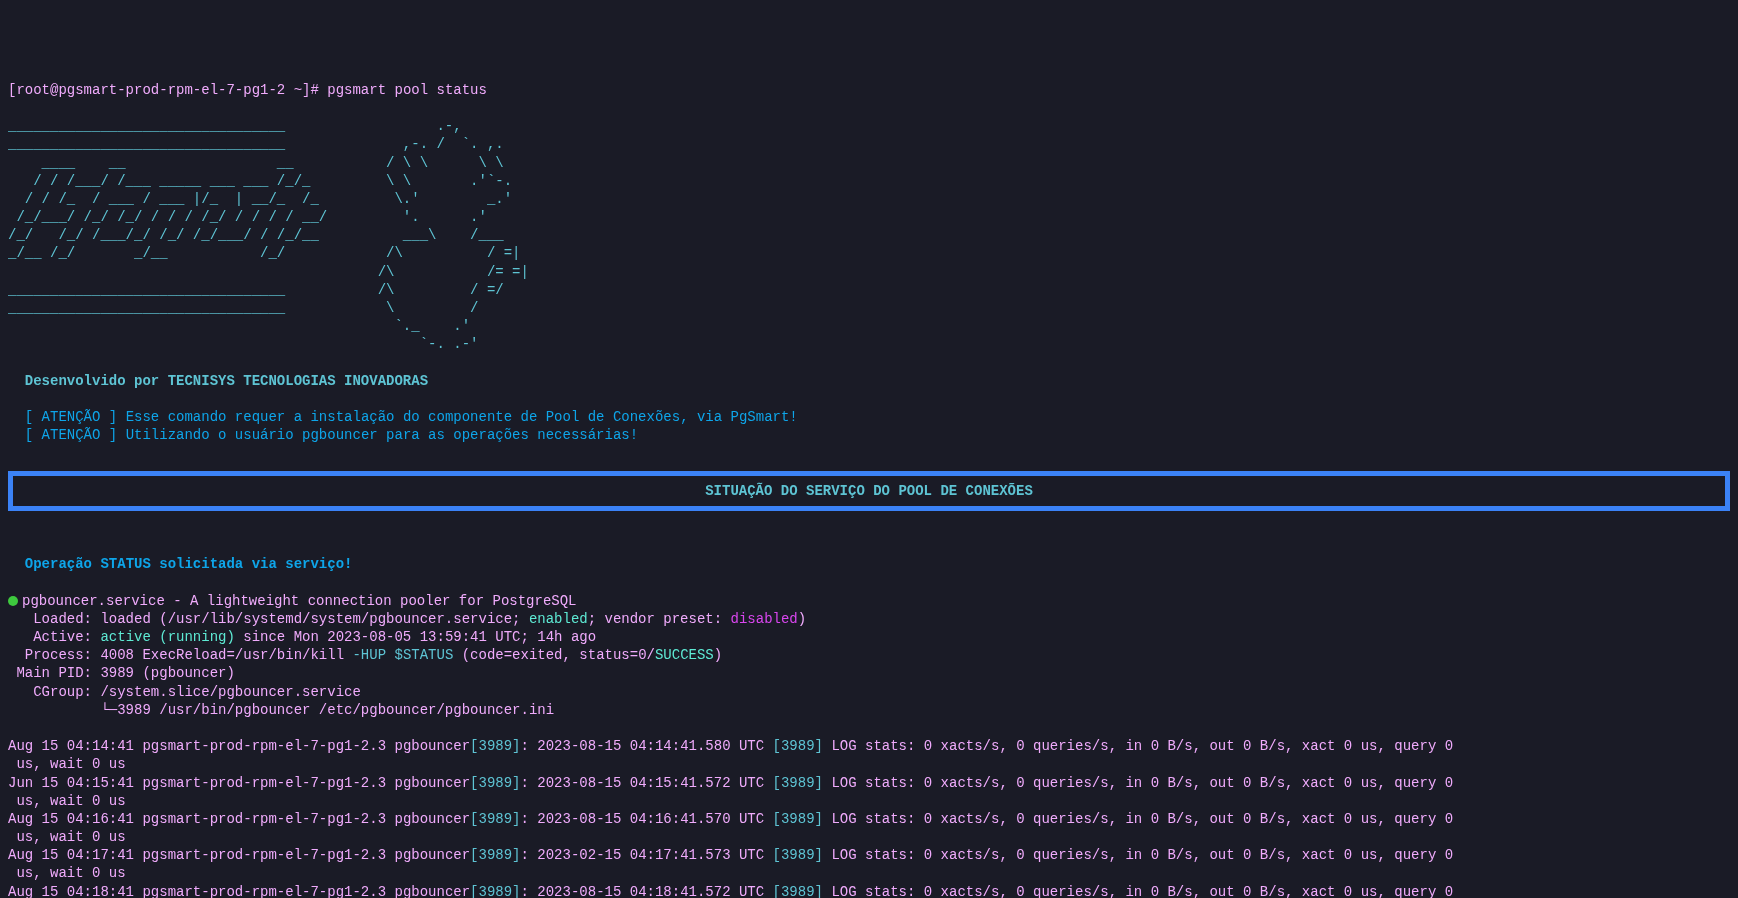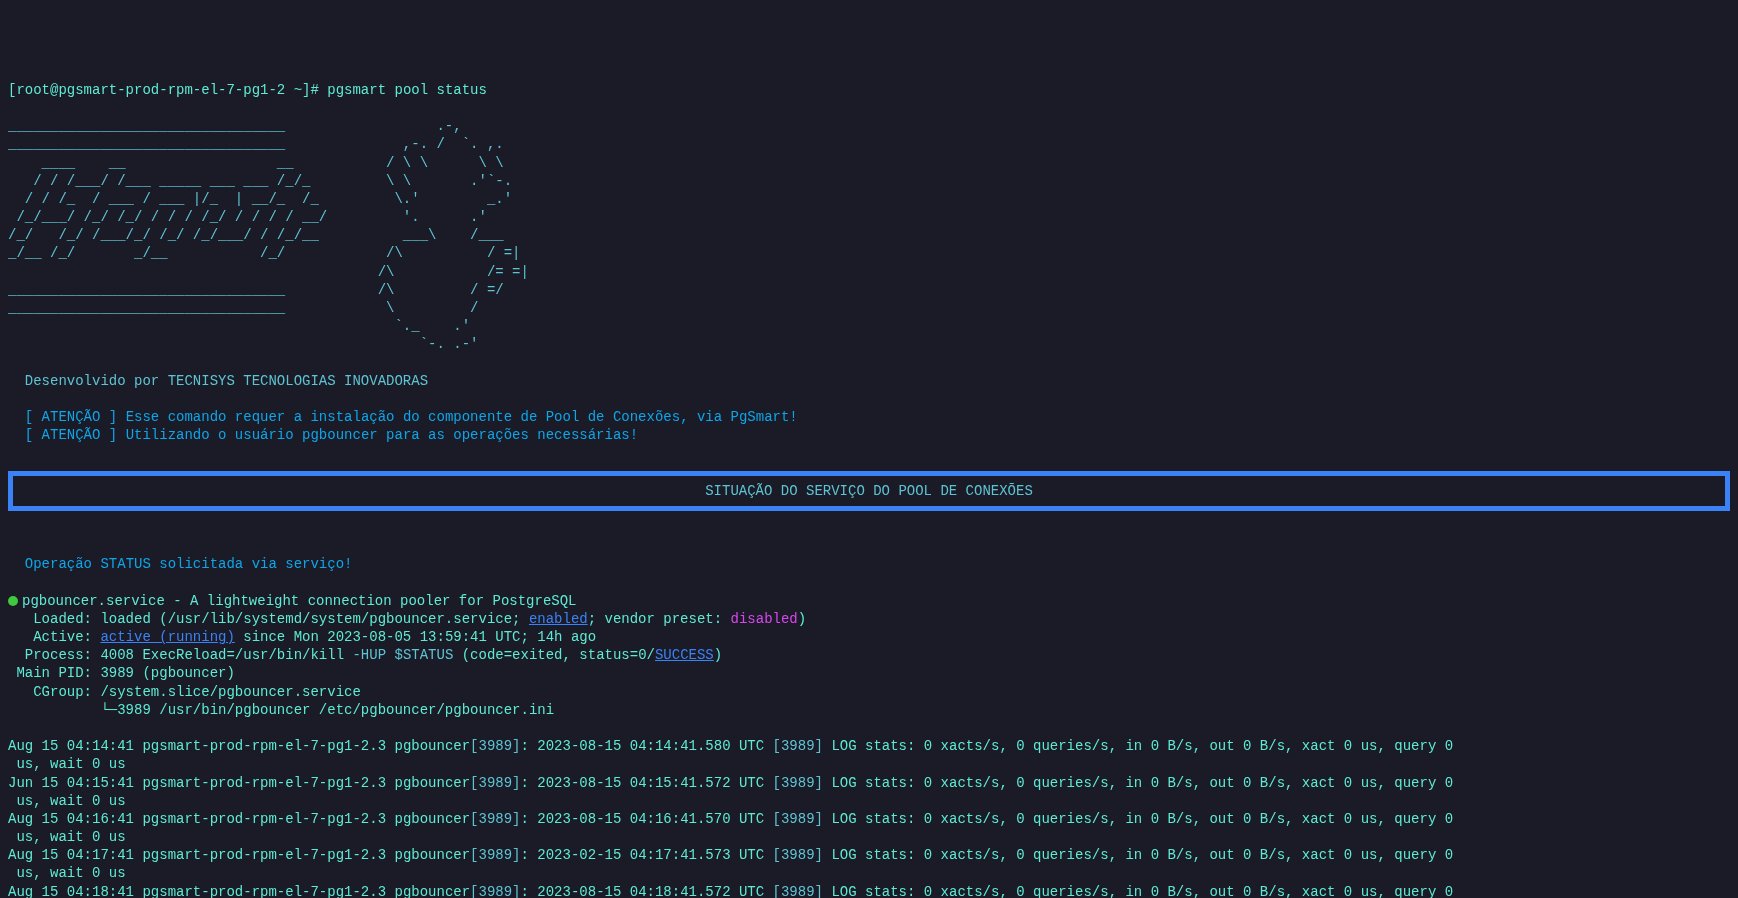--- a/index.html
+++ b/index.html
@@ -5,26 +5,26 @@
   body {
     margin: 0;
     padding: 8px;
     background: #1a1b26;
     color: #c0c0c0;
     font-family: 'Consolas', 'Monaco', 'Courier New', monospace;
     font-size: 14px;
     line-height: 1.3;
     white-space: pre;
   }
-  .white { color: #5eead4; }
+  .white { color: #f0abfc; }
   .cyan { color: #5ec4d4; text-align: right; }
   .yellow { color: #0ea5e9; }
-  .green { color: #3b82f6; text-decoration: underline; }
+  .green { color: #5eead4; }
   .orange { color: #d946ef; }
-  .bold { font-weight: normal; }
+  .bold { font-weight: bold; }
   .box {
     border: 5px solid #3b82f6;
     color: #5ec4d4;
     text-align: center;
     padding: 6px 0;
     margin: 8px 0;
     white-space: normal;
   }
   .dot {
     display:inline-block;

